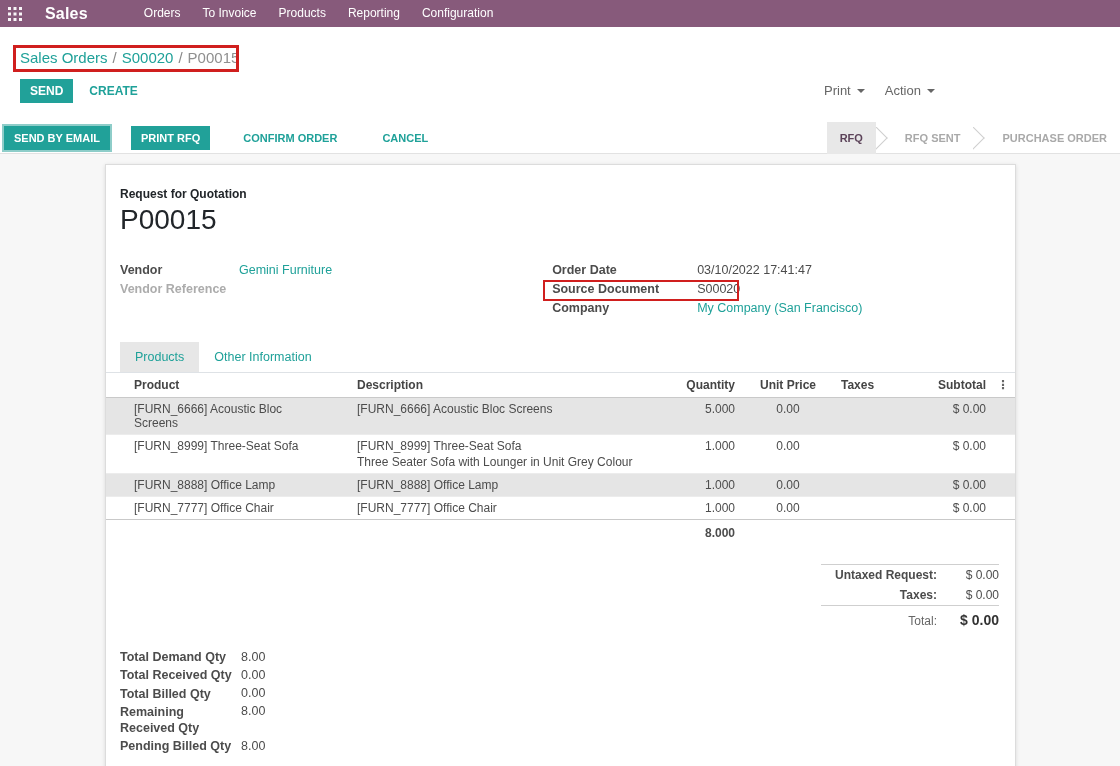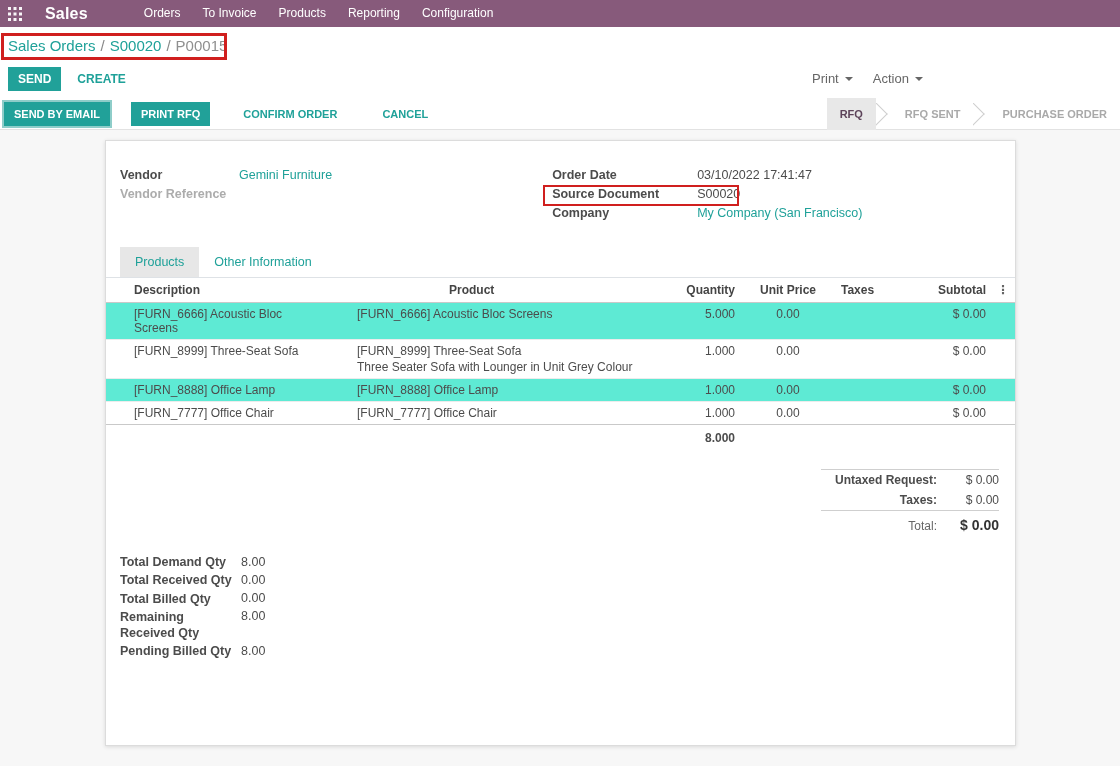--- a/index.html
+++ b/index.html
@@ -9,21 +9,21 @@
     background:#f7f7f7; color:#4c4c4c; overflow:hidden; position:relative;
     font-size:13px;
   }
   
   .navbar { height:27px; background:#875A7B; display:flex; align-items:center; color:#fff; }
   .apps-btn { width:30px; height:27px; display:flex; align-items:center; justify-content:center; cursor:pointer; }
   .brand { font-size:16px; font-weight:bold; margin-left:15px; letter-spacing:.2px; }
   .nav-menu { display:flex; margin-left:45px; gap:0; font-size:12px; }
   .nav-menu span { padding:0 11px; line-height:27px; cursor:pointer; }
   
-  .control-panel { background:#fff; position:relative; padding:0; }
+  .control-panel { background:#fff; position:relative; padding:12px; }
   .breadcrumb-row { position:relative; padding:10px 0 2px 8px; font-size:15px; height:35px; }
   .bc-link { color:#1FA199; cursor:pointer; }
   .bc-sep { color:#888; margin:0 5px; }
   .bc-current { color:#8f8f8f; }
   .annotation-1 { position:absolute; left:1px; top:6px; width:226px; height:27px; border:3px solid #D01F1E; pointer-events:none; }
   .buttons-row { display:flex; align-items:center; padding:5px 8px 7px 8px; height:36px; position:relative; }
   .btn-teal { background:#21A199; color:#fff; border:none; font-weight:bold; font-size:12px; padding:5px 10px; cursor:pointer; font-family:inherit; }
   .btn-flat { background:none; border:none; color:#1FA199; font-weight:bold; font-size:12px; padding:5px 12px; margin-left:4px; cursor:pointer; font-family:inherit; }
   .pa-group { position:absolute; left:812px; top:9px; display:flex; gap:20px; color:#666; font-size:13px; }
   .pa-item { display:flex; align-items:center; gap:6px; cursor:pointer; }
@@ -68,21 +68,21 @@
   .thead { font-weight:bold; color:#454545; border-bottom:1px solid #c9c9c9; }
   .thead .td { padding-top:5px; padding-bottom:5px; }
   .td { padding:4px 9px; }
   .c-prod { width:223px; padding-left:28px; }
   .c-desc { flex:1; padding-left:28px; }
   .c-qty  { width:100px; text-align:right; }
   .c-price{ width:88px; text-align:center; }
   .c-tax  { width:58px; }
   .c-sub  { width:105px; text-align:right; }
   .c-dots { width:20px; text-align:center; color:#666; padding-left:0; padding-right:4px; cursor:pointer; }
-  .trow.stripe { background:#5eead4; }
+  .trow.stripe { background:#e5e5e5; }
   .trow.body { border-bottom:1px solid #ececec; }
   .trow.last { border-bottom:1px solid #c9c9c9; }
   .desc2 { padding-top:2px; }
   .qty-total-row { display:flex; font-weight:bold; }
   .qty-total-row .td { padding-top:6px; padding-bottom:6px; }
   
   .totals { width:178px; margin:18px 16px 0 auto; font-size:12px; }
   .tot-line { display:flex; justify-content:flex-end; align-items:baseline; padding:3px 0; }
   .tot-label { font-weight:bold; color:#4c4c4c; }
   .tot-value { width:62px; text-align:right; color:#4c4c4c; }
@@ -156,20 +156,24 @@
     <div class="stage-sep"></div>
     <div class="stage">RFQ SENT</div>
     <div class="stage-sep"></div>
     <div class="stage">PURCHASE ORDER</div>
   </div>
 </div>
 
 <div class="content">
   <div class="sheet">
 
+    <div class="doc-header">
+      <div class="doc-type">Request for Quotation</div>
+      <div class="doc-name">P00015</div>
+    </div>
 
     <div class="fields">
       <div class="col-left">
         <div class="frow">
           <span class="flabel">Vendor</span>
           <span class="fvalue link">Gemini Furniture</span>
         </div>
         <div class="frow">
           <span class="flabel muted">Vendor Reference</span>
           <span class="fvalue"></span>
@@ -192,22 +196,22 @@
       </div>
     </div>
 
     <div class="tabs">
       <div class="tab active">Products</div>
       <div class="tab">Other Information</div>
     </div>
 
     <div class="ptable">
       <div class="trow thead">
+        <div class="td c-prod">Product</div>
         <div class="td c-desc">Description</div>
-        <div class="td c-prod">Product</div>
         <div class="td c-qty">Quantity</div>
         <div class="td c-price">Unit Price</div>
         <div class="td c-tax">Taxes</div>
         <div class="td c-sub">Subtotal</div>
         <div class="td c-dots">⋮</div>
       </div>
 
       <div class="trow body stripe">
         <div class="td c-prod">[FURN_6666] Acoustic Bloc Screens</div>
         <div class="td c-desc">[FURN_6666] Acoustic Bloc Screens</div>

